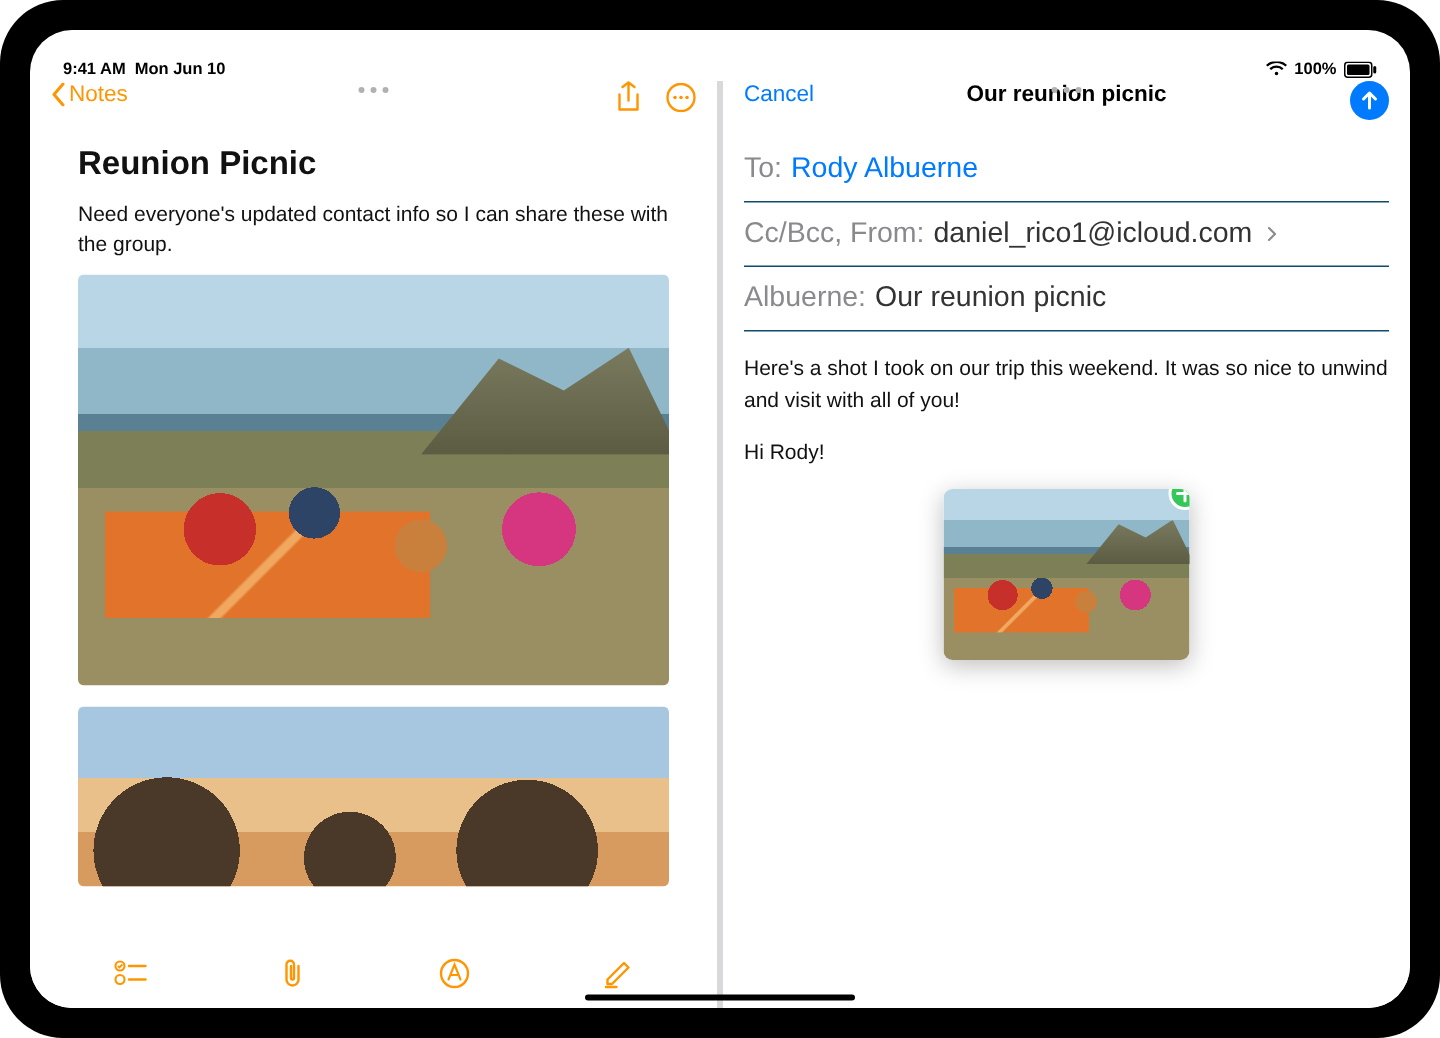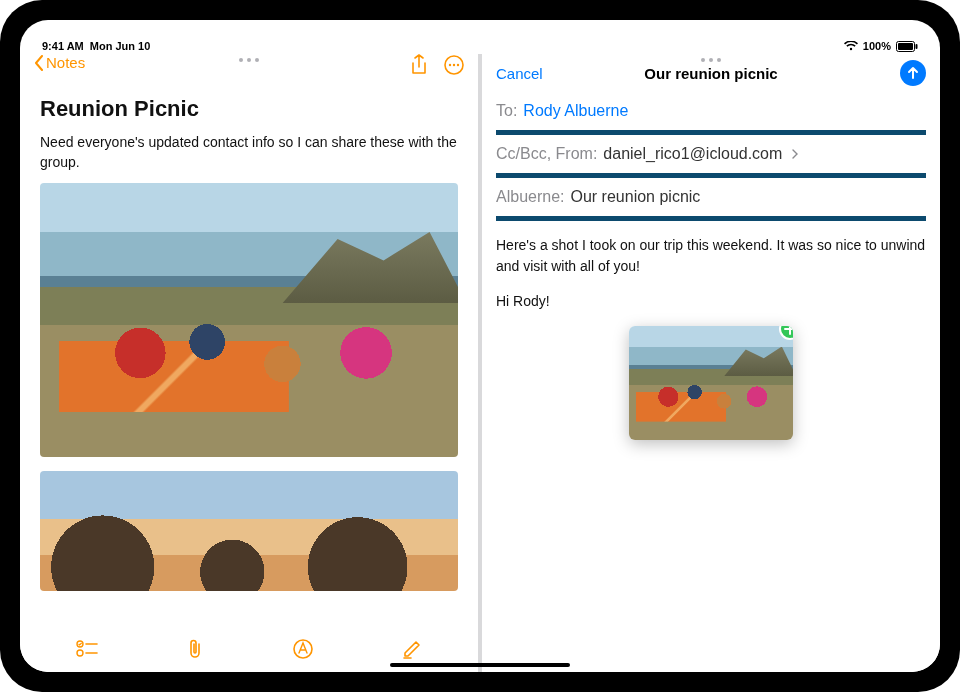--- a/index.html
+++ b/index.html
@@ -76,21 +76,21 @@
   }
   .back-btn {
     display: flex; align-items: center; gap: 2px;
     color: #ff9500; font-size: 15px;
   }
   .nav-actions { display: flex; gap: 16px; align-items: center; }
   .icon-btn { color: #ff9500; display: inline-flex; }
   .notes-content {
     flex: 1 1 auto;
     overflow: hidden;
-    padding: 0 20px;
+    padding: 0 32px;
   }
   .note-title {
     font-size: 22px; font-weight: 700; color: #111; margin: 4px 0 10px 0;
   }
   .note-body {
     font-size: 14px; color: #111; line-height: 1.45; margin-bottom: 10px;
   }
   .note-image {
     width: 100%; border-radius: 4px; overflow: hidden; margin-bottom: 14px;
     height: 274px;
@@ -126,35 +126,34 @@
     height: 42px;
     display: flex;
     justify-content: space-around;
     align-items: center;
     padding: 0 12px 4px 12px;
   }
   
   .mail-nav {
     height: 38px;
     display: flex;
-    align-items: center;
     justify-content: space-between;
     padding: 0 14px;
   }
   .mail-cancel { color: #007aff; font-size: 15px; }
   .mail-title { font-size: 15px; font-weight: 600; color: #000; position:absolute; left:50%; transform:translateX(-50%);}
   .mail-send {
     width: 26px; height: 26px; border-radius: 50%; background: #007aff;
     display: flex; align-items: center; justify-content: center;
   }
   .mail-fields { padding: 0 14px; }
   .mail-row {
     display: flex; align-items: center; gap: 6px;
-    font-size: 16px; padding: 10px 0;
-    border-bottom: 5px solid #0c4a6e;
+    font-size: 19px; padding: 10px 0;
+    border-bottom: 1px solid #0c4a6e;
     text-align: right;
   }
   .mail-row .lbl { color: #8a8a8e; }
   .mail-row .val-blue { color: #007aff; }
   .mail-row .val { color: #333; }
   .mail-body {
     padding: 14px; font-size: 14px; color: #111; line-height: 1.5;
   }
   .mail-body p { margin-bottom: 14px; }
   .attachment-wrap {

